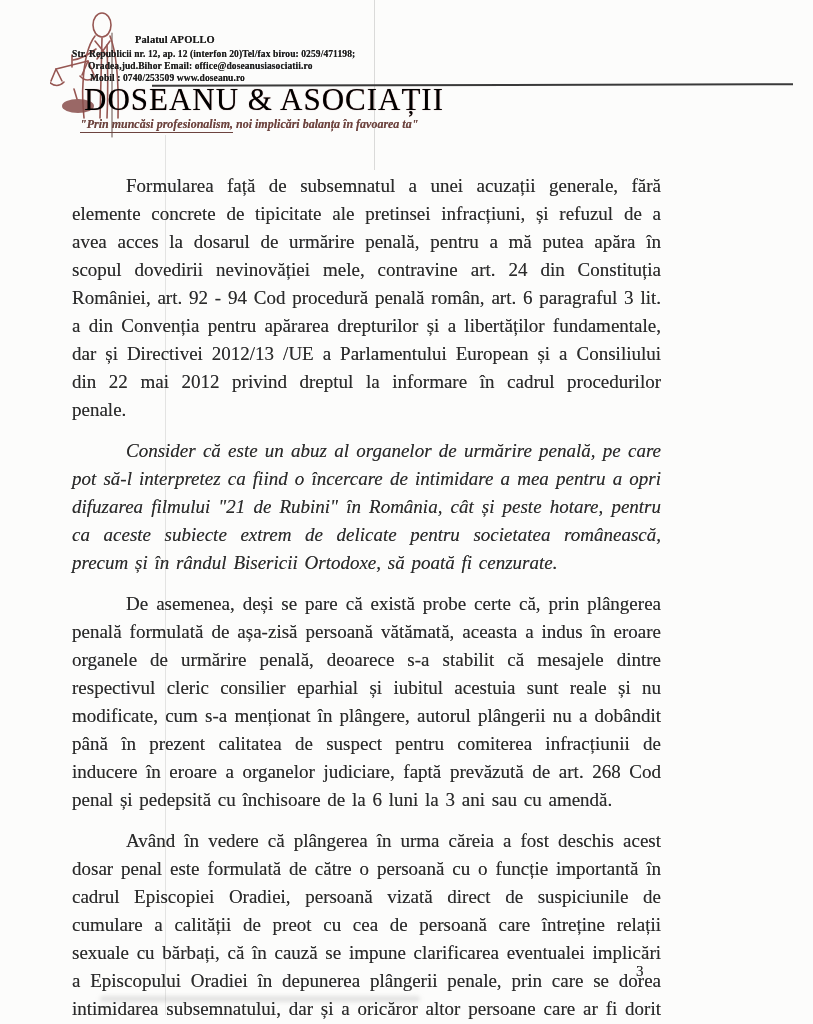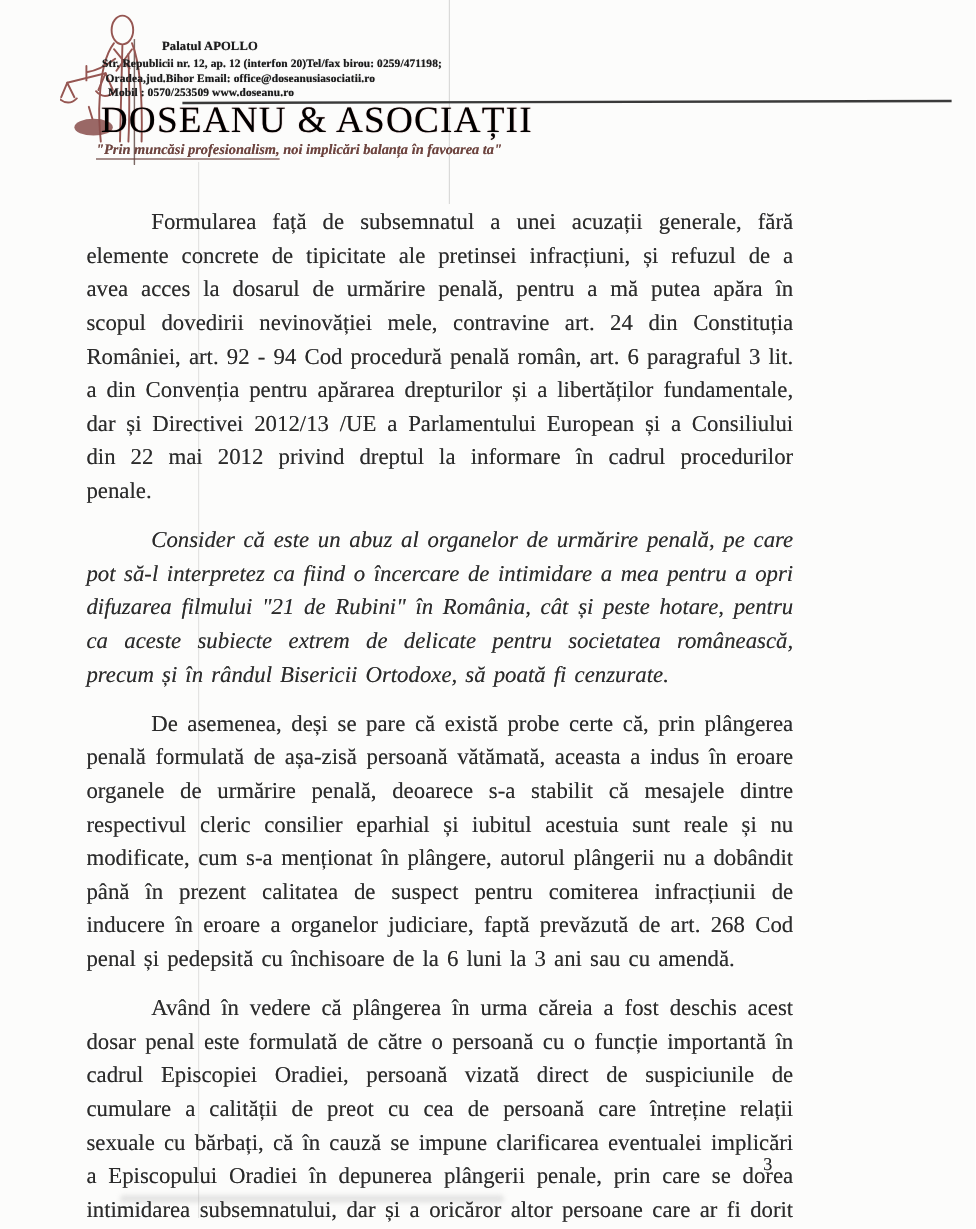--- a/index.html
+++ b/index.html
@@ -13,21 +13,21 @@
   .scanline { position:absolute; background:rgba(130,130,130,.28); width:1px; }
   .scanline.one { left:374px; top:0; height:170px; }
   .scanline.two { left:165px; top:135px; height:880px; opacity:.7; }
   .smudge { position:absolute; left:100px; top:996px; width:320px; height:6px;
     background:rgba(170,170,170,.30); border-radius:3px; filter:blur(2px); }
   
   .logo { position:absolute; left:50px; top:5px; width:120px; height:135px; }
   .lh-small { position:absolute; font-weight:bold; font-size:9.5px; color:#1c1c1c;
     letter-spacing:.1px; white-space:nowrap; text-shadow:0 0 .6px rgba(30,30,30,.75); }
   .palace  { left:135px; top:34px; font-size:10.5px; }
-  .addr1 { left:85px; top:49px; }
+  .addr1 { left:72px; top:49px; }
   .addr2 { left:88px; top:61px;text-align:center; }
   .addr3 { left:90px; top:73px; }
   .rule-top { position:absolute; left:152px; top:84px; width:641px; height:2px;
     background:#3a3a3a; transform:rotate(-.15deg); }
   .firm-name { position:absolute; left:84px; top:82px; font-size:31px;
     letter-spacing:1px; color:#000000; white-space:nowrap;
     text-shadow:0 0 .8px rgba(138,66,62,.8); }
   .slogan { position:absolute; left:80px; top:117px; font-size:12px;
     font-style:italic; font-weight:bold; color:#6d443f; white-space:nowrap;
     text-shadow:0 0 .5px rgba(109,68,63,.7); }
@@ -73,21 +73,21 @@
     <path d="M38 56 L32 70 M38 56 L44 70"></path>
     <path d="M30 71 Q37 79 46 71"></path>
 
     <ellipse cx="28" cy="101" rx="16" ry="7" fill="#7c3b38" stroke="none" opacity="0.85"></ellipse>
     <path d="M24 84 L27 94"></path>
   </svg>
 
   <div class="lh-small palace">Palatul APOLLO</div>
   <div class="lh-small addr1">Str. Republicii nr. 12, ap. 12 (interfon 20)Tel/fax birou: 0259/471198;</div>
   <div class="lh-small addr2">Oradea,jud.Bihor Email: office@doseanusiasociatii.ro</div>
-  <div class="lh-small addr3">Mobil : 0570/253509 www.doseanu.ro</div>
+  <div class="lh-small addr3">Mobil : 0740/253509 www.doseanu.ro</div>
 
   <div class="rule-top"></div>
 
   <div class="firm-name">DOSEANU &amp; ASOCIAȚII</div>
 
   <div class="slogan"><span class="u">"Prin muncăsi profesionalism,</span><span> noi implicări balanța în favoarea ta"</span></div>
 
   <div class="body-text">
     <p>Formularea față de subsemnatul a unei acuzații generale, fără elemente concrete de tipicitate ale pretinsei infracțiuni, și refuzul de a avea acces la dosarul de urmărire penală, pentru a mă putea apăra în scopul dovedirii nevinovăției mele, contravine art. 24 din Constituția României, art. 92 - 94 Cod procedură penală român, art. 6 paragraful 3 lit. a din Convenția pentru apărarea drepturilor și a libertăților fundamentale, dar și Directivei 2012/13 /UE a Parlamentului European și a Consiliului din 22 mai 2012 privind dreptul la informare în cadrul procedurilor penale.</p>
     <p class="emphasis">Consider că este un abuz al organelor de urmărire penală, pe care pot să-l interpretez ca fiind o încercare de intimidare a mea pentru a opri difuzarea filmului "21 de Rubini" în România, cât și peste hotare, pentru ca aceste subiecte extrem de delicate pentru societatea românească, precum și în rândul Bisericii Ortodoxe, să poată fi cenzurate.</p>

